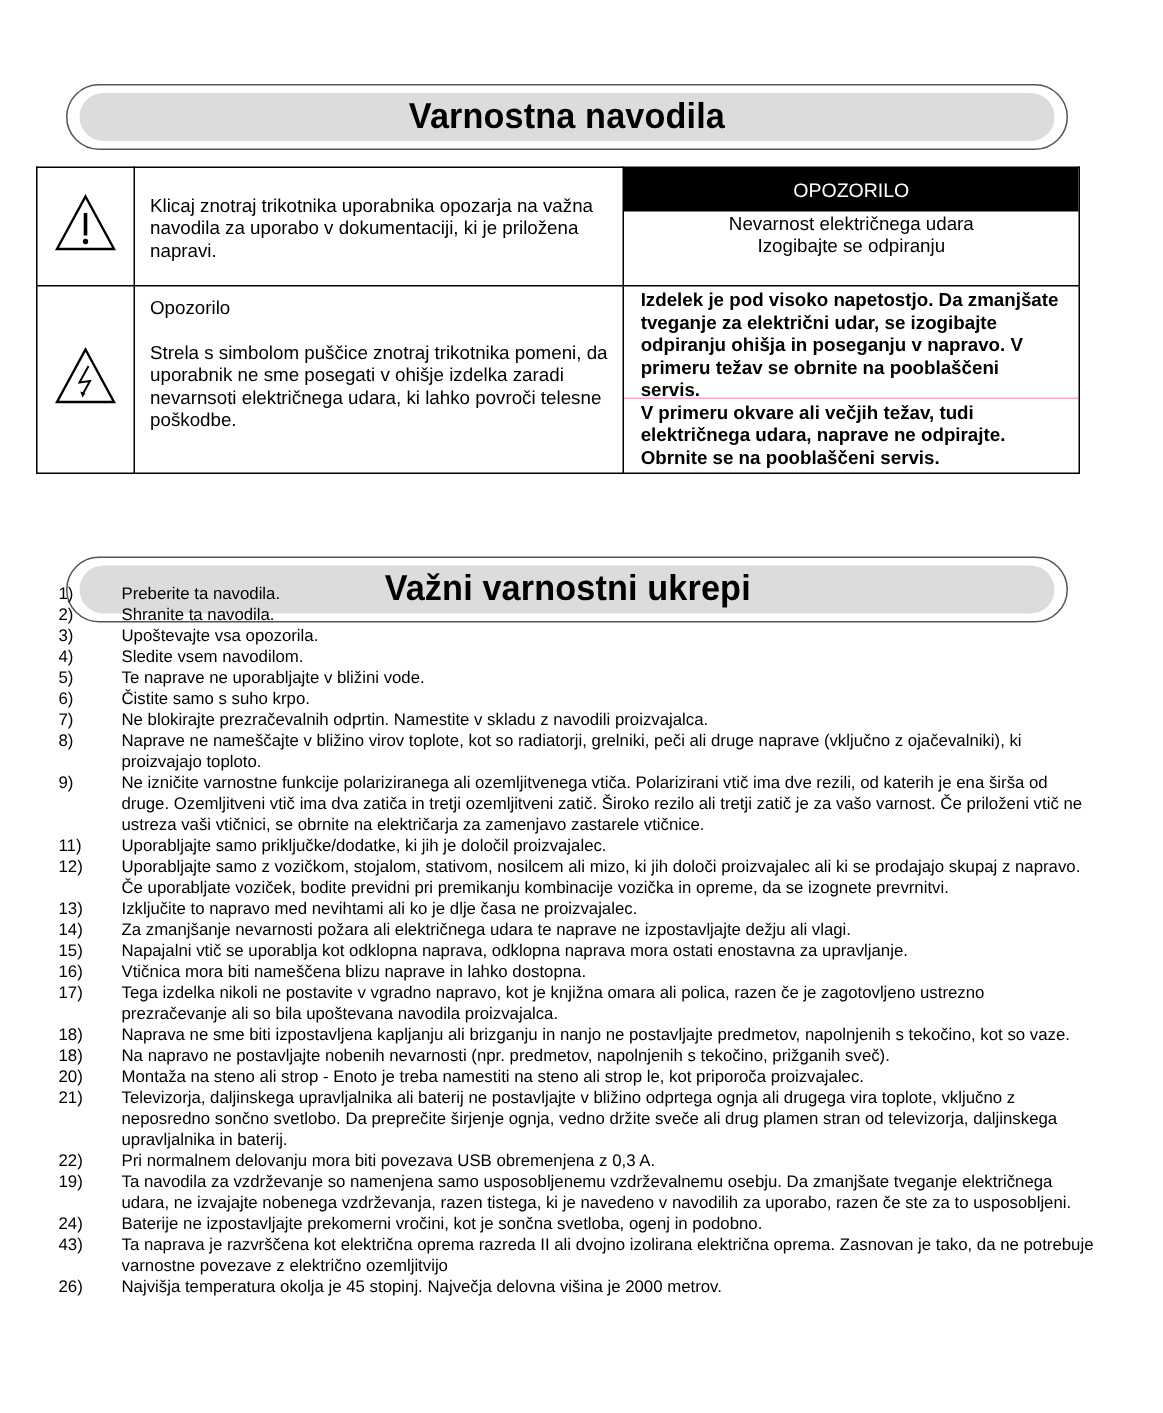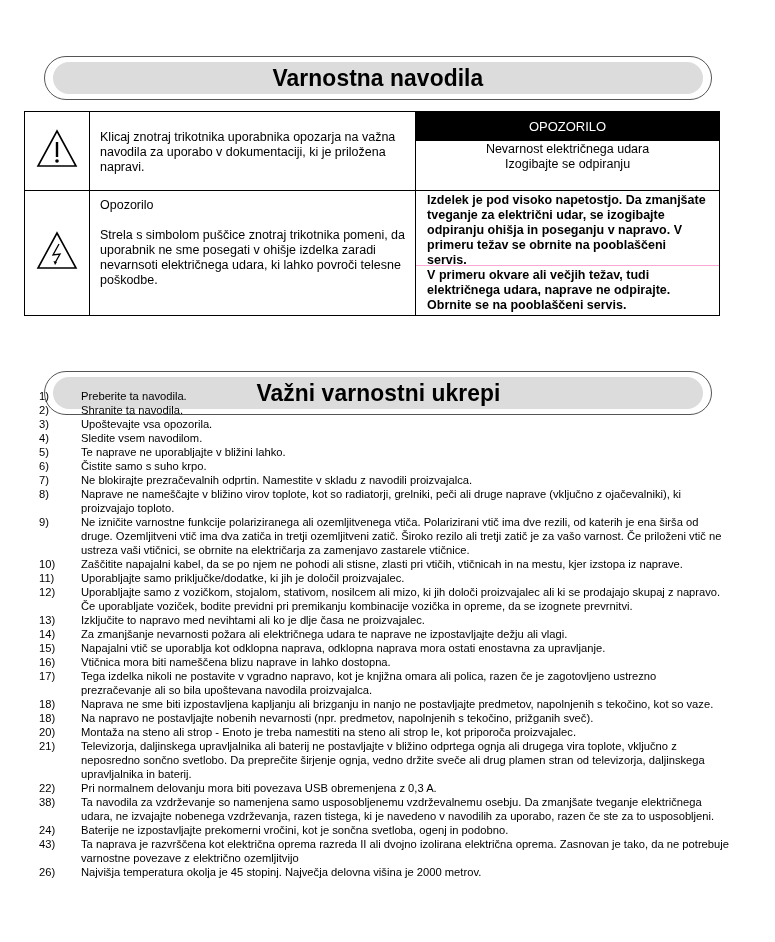--- a/index.html
+++ b/index.html
@@ -118,43 +118,39 @@
     <li>
       <span class="num">3)</span>
       <span class="txt">Upoštevajte vsa opozorila.</span>
     </li>
     <li>
       <span class="num">4)</span>
       <span class="txt">Sledite vsem navodilom.</span>
     </li>
     <li>
       <span class="num">5)</span>
-      <span class="txt">Te naprave ne uporabljajte v bližini lahko.</span>
+      <span class="txt">Te naprave ne uporabljajte v bližini vode.</span>
     </li>
     <li>
       <span class="num">6)</span>
       <span class="txt">Čistite samo s suho krpo.</span>
     </li>
     <li>
       <span class="num">7)</span>
       <span class="txt">Ne blokirajte prezračevalnih odprtin. Namestite v skladu z navodili proizvajalca.</span>
     </li>
     <li>
       <span class="num">8)</span>
       <span class="txt">Naprave ne nameščajte v bližino virov toplote, kot so radiatorji, grelniki, peči ali druge naprave (vključno z ojačevalniki), ki proizvajajo toploto.</span>
     </li>
     <li>
       <span class="num">9)</span>
       <span class="txt">Ne izničite varnostne funkcije polariziranega ali ozemljitvenega vtiča. Polarizirani vtič ima dve rezili, od katerih je ena širša od druge. Ozemljitveni vtič ima dva zatiča in tretji ozemljitveni zatič. Široko rezilo ali tretji zatič je za vašo varnost. Če priloženi vtič ne ustreza vaši vtičnici, se obrnite na električarja za zamenjavo zastarele vtičnice.</span>
     </li>
     <li>
-      <span class="num">10)</span>
-      <span class="txt">Zaščitite napajalni kabel, da se po njem ne pohodi ali stisne, zlasti pri vtičih, vtičnicah in na mestu, kjer izstopa iz naprave.</span>
-    </li>
-    <li>
       <span class="num">11)</span>
       <span class="txt">Uporabljajte samo priključke/dodatke, ki jih je določil proizvajalec.</span>
     </li>
     <li>
       <span class="num">12)</span>
       <span class="txt">Uporabljajte samo z vozičkom, stojalom, stativom, nosilcem ali mizo, ki jih določi proizvajalec ali ki se prodajajo skupaj z napravo. Če uporabljate voziček, bodite previdni pri premikanju kombinacije vozička in opreme, da se izognete prevrnitvi.</span>
     </li>
     <li>
       <span class="num">13)</span>
       <span class="txt">Izključite to napravo med nevihtami ali ko je dlje časa ne proizvajalec.</span>
@@ -189,21 +185,21 @@
     </li>
     <li>
       <span class="num">21)</span>
       <span class="txt">Televizorja, daljinskega upravljalnika ali baterij ne postavljajte v bližino odprtega ognja ali drugega vira toplote, vključno z neposredno sončno svetlobo. Da preprečite širjenje ognja, vedno držite sveče ali drug plamen stran od televizorja, daljinskega upravljalnika in baterij.</span>
     </li>
     <li>
       <span class="num">22)</span>
       <span class="txt">Pri normalnem delovanju mora biti povezava USB obremenjena z 0,3 A.</span>
     </li>
     <li>
-      <span class="num">38)</span>
+      <span class="num">19)</span>
       <span class="txt">Ta navodila za vzdrževanje so namenjena samo usposobljenemu vzdrževalnemu osebju. Da zmanjšate tveganje električnega udara, ne izvajajte nobenega vzdrževanja, razen tistega, ki je navedeno v navodilih za uporabo, razen če ste za to usposobljeni.</span>
     </li>
     <li>
       <span class="num">24)</span>
       <span class="txt">Baterije ne izpostavljajte prekomerni vročini, kot je sončna svetloba, ogenj in podobno.</span>
     </li>
     <li>
       <span class="num">43)</span>
       <span class="txt">Ta naprava je razvrščena kot električna oprema razreda II ali dvojno izolirana električna oprema. Zasnovan je tako, da ne potrebuje varnostne povezave z električno ozemljitvijo</span>
     </li>

